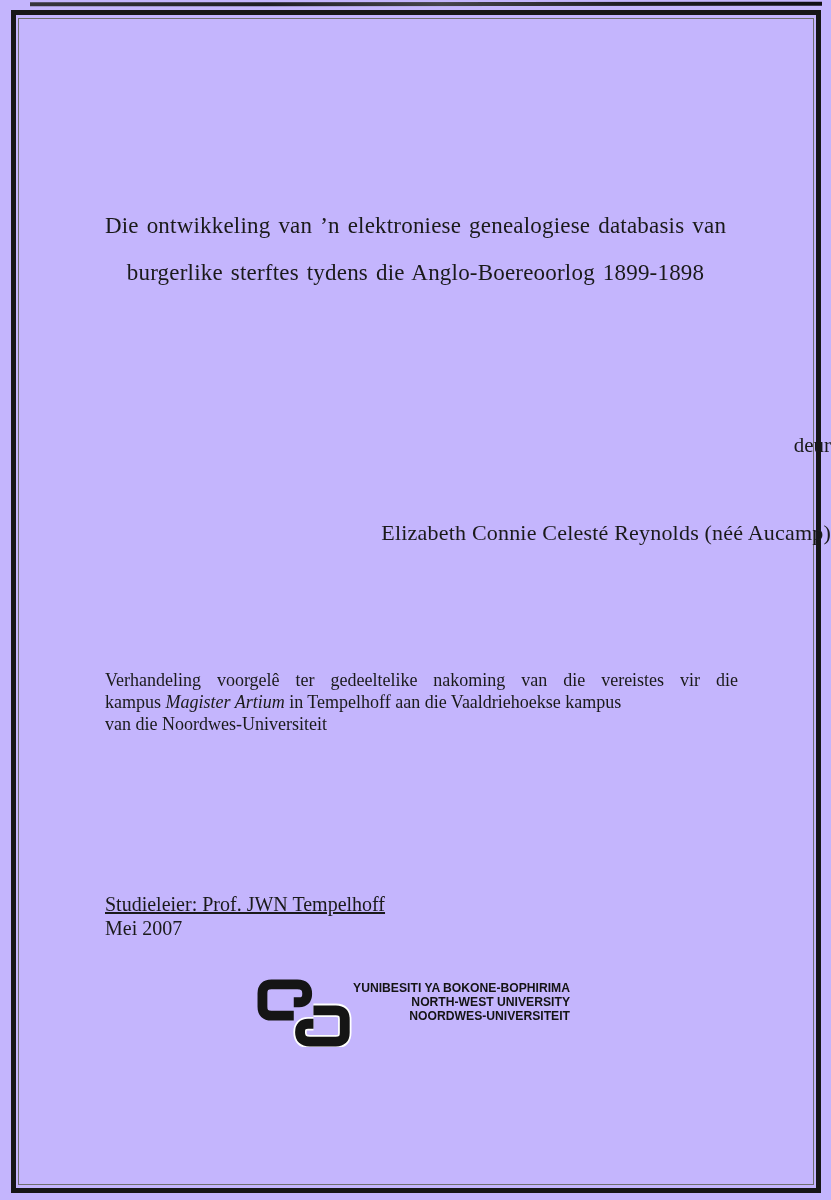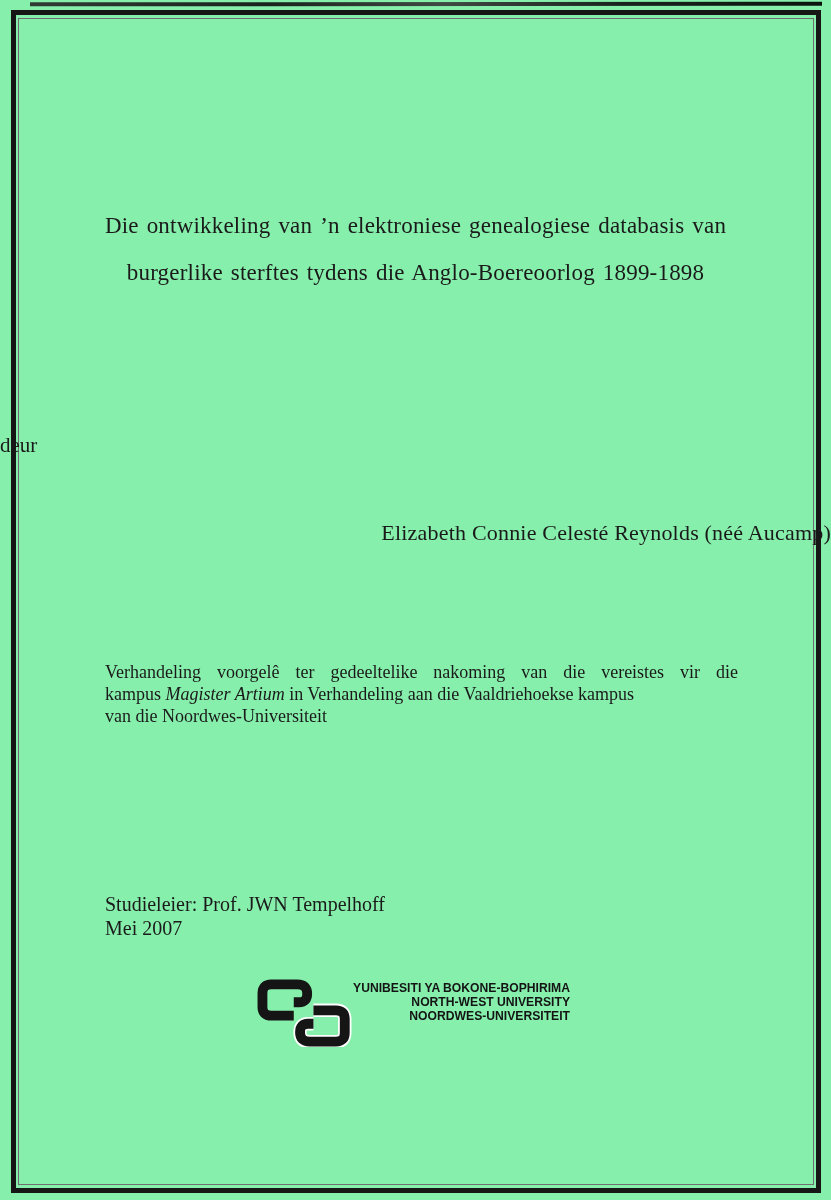--- a/index.html
+++ b/index.html
@@ -4,21 +4,21 @@
 <style>
   html, body {
     margin: 0;
     padding: 0;
     background: #ffffff;
   }
   .page {
     position: relative;
     width: 831px;
     height: 1200px;
-    background: #86efac;
+    background: #c4b5fd;
     color: #1a1a1a;
     font-family: "Liberation Serif", "DejaVu Serif", serif;
     overflow: hidden;
   }
   
   .artifact-top {
     position: absolute;
     left: 30px; top: 2px;
     width: 792px; height: 4px;
     background: linear-gradient(90deg, #2a2a2a 0%, #101010 30%, #3a3a3a 52%, #101010 75%, #000 100%);
@@ -43,21 +43,21 @@
     left: 0; right: 0; top: 202px;
     text-align: center;
     font-size: 23px;
     line-height: 47px;
     word-spacing: 2px;
     letter-spacing: 0.2px;
   }
   .byline {
     position: absolute;
     left: 0; right: 0; top: 433px;
-    text-align: left;
+    text-align: right;
     font-size: 21px;
     line-height: 24px;
   }
   .author {
     position: absolute;
     left: 10px; right: 0; top: 520px;
     text-align: right;
     font-size: 22px;
     line-height: 26px;
     letter-spacing: 0.2px;
@@ -65,26 +65,28 @@
   .decl {
     position: absolute;
     left: 105px; top: 661px;
     width: 633px;
     font-size: 18px;
     line-height: 22px;
   }
   .decl-l1 {
     text-align: justify;
     text-align-last: justify;
+    margin-top: 8px;
   }
   .supervisor {
     position: absolute;
     left: 105px; top: 892px;
     font-size: 20px;
     line-height: 24px;
+    text-decoration: underline;
   }
   .date {
     position: absolute;
     left: 105px; top: 916px;
     font-size: 20px;
     line-height: 24px;
     text-align: center;
   }
   .logo-mark {
     position: absolute;
@@ -120,21 +122,21 @@
     <div>Die ontwikkeling van ’n elektroniese genealogiese databasis van</div>
     <div>burgerlike sterftes tydens die Anglo-Boereoorlog 1899-1898</div>
   </div>
 
   <div class="byline">deur</div>
 
   <div class="author">Elizabeth Connie Celesté Reynolds (néé Aucamp)</div>
 
   <div class="decl">
     <div class="decl-l1">Verhandeling voorgelê ter gedeeltelike nakoming van die vereistes vir die</div>
-    <div class="decl-l2"><span>kampus </span><i>Magister Artium</i><span> in Verhandeling aan die Vaaldriehoekse kampus</span></div>
+    <div class="decl-l2"><span>kampus </span><i>Magister Artium</i><span> in Tempelhoff aan die Vaaldriehoekse kampus</span></div>
     <div class="decl-l3">van die Noordwes-Universiteit</div>
   </div>
 
   <div class="supervisor">Studieleier: Prof. JWN Tempelhoff</div>
   <div class="date">Mei 2007</div>
 
   <div class="logo-mark">
     <svg width="95" height="68" viewBox="0 0 106 76" xmlns="http://www.w3.org/2000/svg">
 
       <path d="M41 26 H47 Q56 26 56 16.5 Q56 6 45 6 H16 Q6 6 6 16 V31 Q6 41 16 41 H41" fill="none" stroke="#151515" stroke-width="11"></path>

